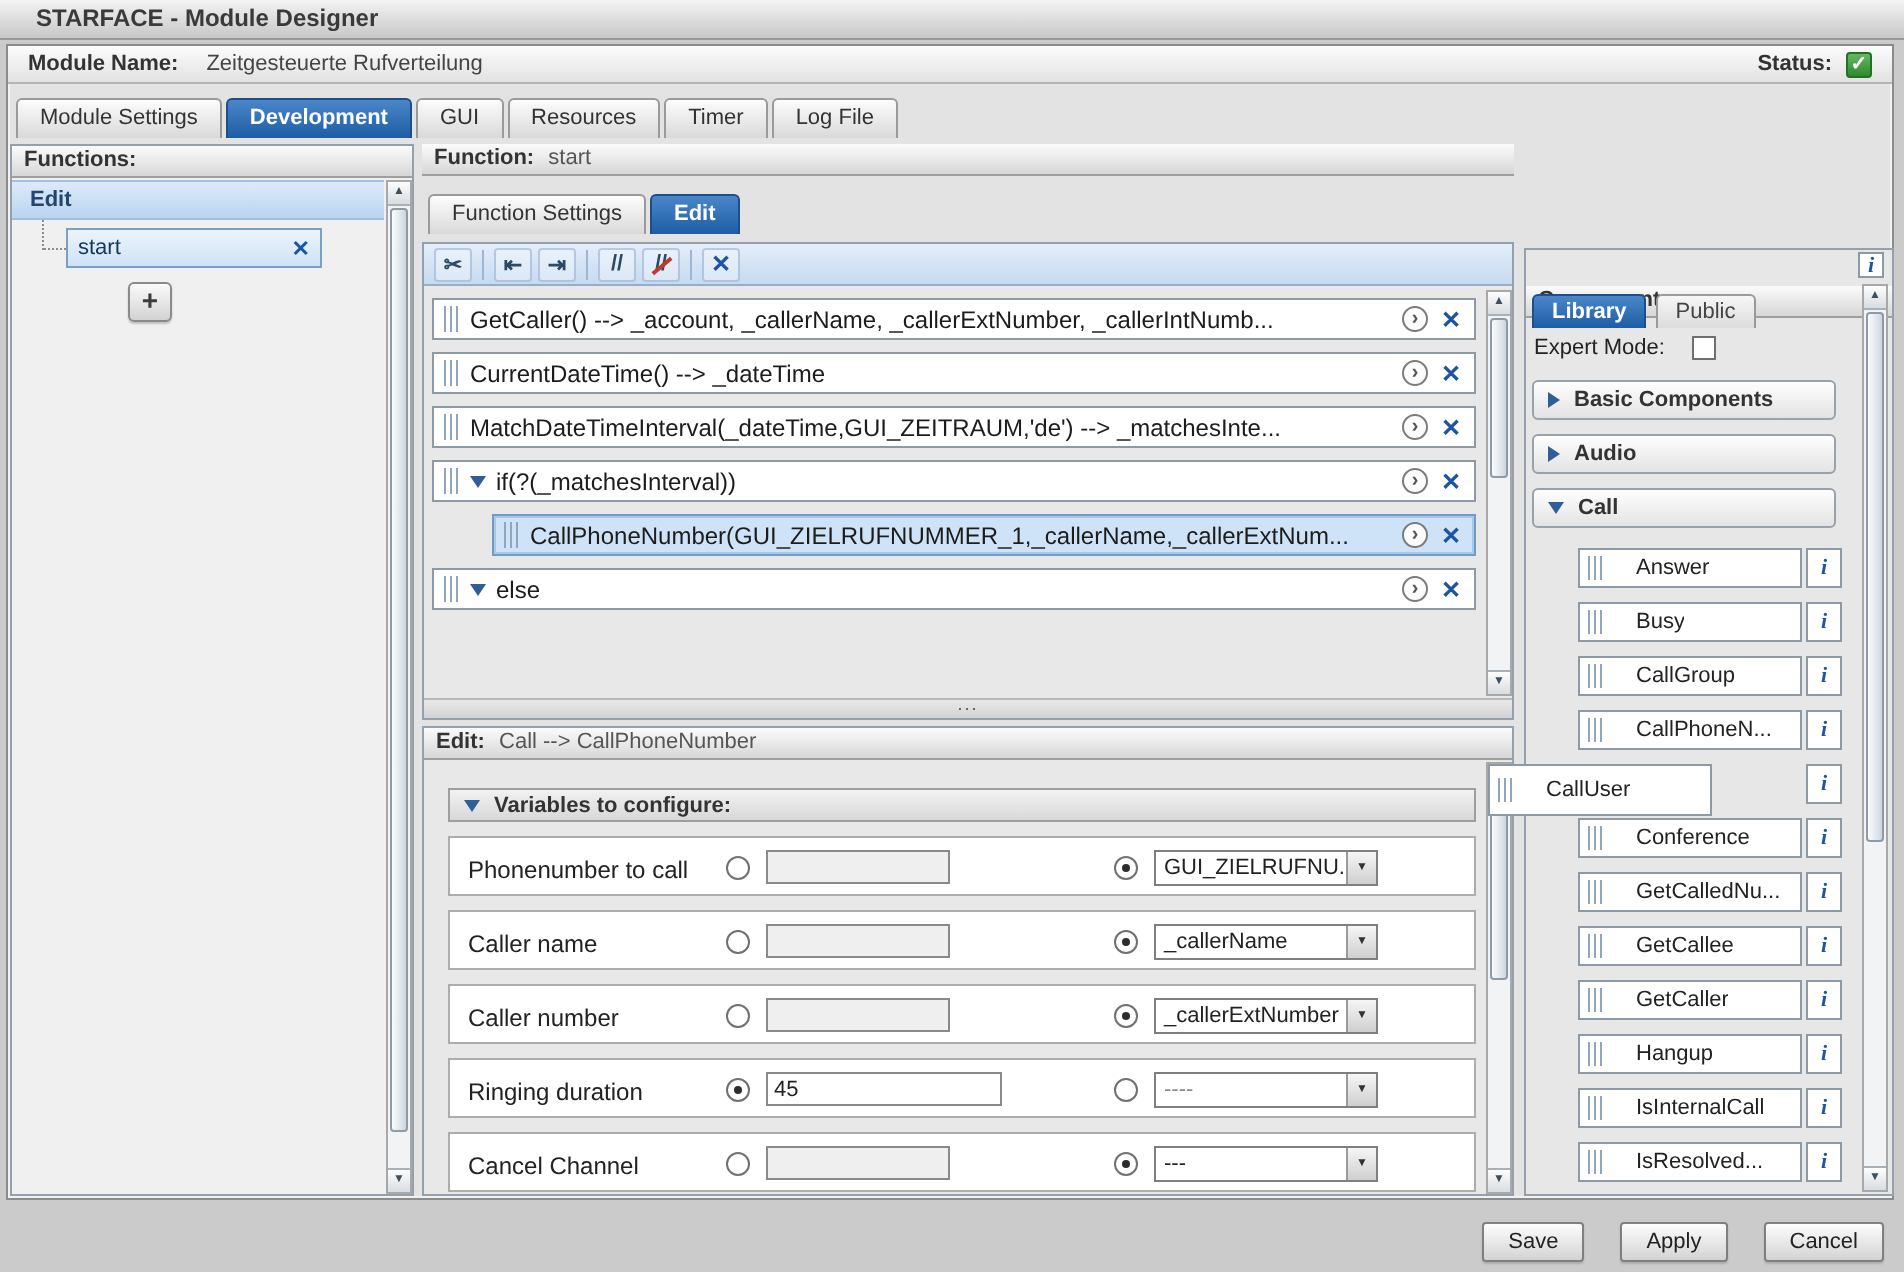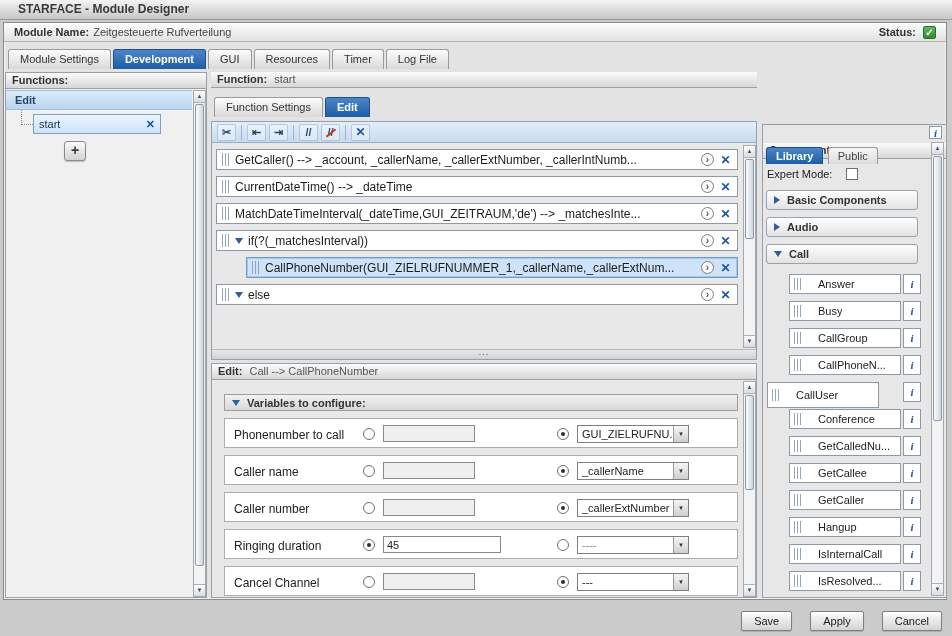--- a/index.html
+++ b/index.html
@@ -5,21 +5,21 @@
   *{margin:0;padding:0;box-sizing:border-box}
   html,body{width:952px;height:636px}
   body{font-family:"Liberation Sans",sans-serif;background:#cbcbcb;position:relative;overflow:hidden}
   .abs{position:absolute}
 
   .titlebar{left:0;top:0;width:952px;height:20px;background:linear-gradient(#f4f4f4,#c7c7c7);border-bottom:1px solid #989898;font-size:12px;font-weight:bold;color:#3a3a3a;line-height:19px;padding-left:18px}
   .appframe{left:3px;top:22px;width:944px;height:578px;border:1px solid #8b8b8b;background:#e3e3e3;box-shadow:inset 0 0 0 1px #f2f2f2}
 
   .modulebar{left:4px;top:23px;width:942px;height:19px;background:linear-gradient(#fcfcfc,#e2e2e2);border-bottom:1px solid #b5b5b5;font-size:11px;line-height:18px;color:#333;padding:0 10px;display:flex;align-items:center}
   .modulebar b{font-weight:bold}
-  .modulebar .mv{margin-left:4px;color:#444}
+  .modulebar .mv{margin-left:14px;color:#444}
   .statuswrap{margin-left:auto;display:flex;align-items:center;gap:7px;font-weight:bold}
   .statuschk{width:13px;height:13px;border-radius:2px;background:linear-gradient(#63b963,#2e8b2e);border:1px solid #247024;color:#fff;font-size:10px;line-height:11px;text-align:center;font-weight:bold}
 
   .tabbar{display:flex;gap:2px;align-items:flex-end}
   .tab{height:20px;line-height:19px;padding:0 11px;background:linear-gradient(#fcfcfc,#d9d9d9);border:1px solid #9a9a9a;border-bottom:none;border-radius:3px 3px 0 0;font-size:11px;color:#333;cursor:pointer;white-space:nowrap}
   .tab.active{background:linear-gradient(#4a86c8,#1e5da5);color:#fff;font-weight:bold;border-color:#1c4f8c}
 
   .pbox{border:1px solid #94a0ac;background:#e8e8e8}
   .lpanel{background:#f0f0f0}
   .phdr{height:16px;line-height:15px;background:linear-gradient(#fbfbfb,#d7d7d7);border-bottom:1px solid #9e9e9e;font-size:11px;color:#333;padding-left:6px;white-space:nowrap;overflow:hidden}
@@ -324,21 +324,21 @@
     <span class="clabel">CallGroup</span>
   </div>
   <div class="abs cinfo" style="left:903px;top:328px;width:18px;height:20px">i</div>
 
   <div class="abs citem" style="left:789px;top:355px;width:112px;height:20px">
     <span class="cgrip"></span>
     <span class="clabel">CallPhoneN...</span>
   </div>
   <div class="abs cinfo" style="left:903px;top:355px;width:18px;height:20px">i</div>
 
-  <div class="abs citem" style="left:767px;top:382px;width:112px;height:26px">
+  <div class="abs citem" style="left:744px;top:382px;width:112px;height:26px">
     <span class="cgrip"></span>
     <span class="clabel">CallUser</span>
   </div>
   <div class="abs cinfo" style="left:903px;top:382px;width:18px;height:20px">i</div>
 
   <div class="abs citem" style="left:789px;top:409px;width:112px;height:20px">
     <span class="cgrip"></span>
     <span class="clabel">Conference</span>
   </div>
   <div class="abs cinfo" style="left:903px;top:409px;width:18px;height:20px">i</div>

